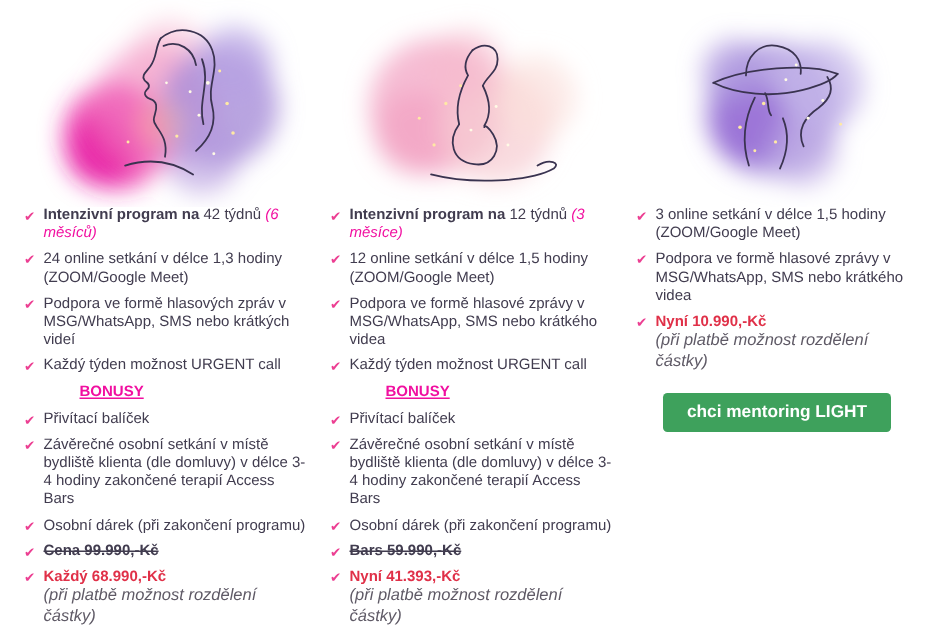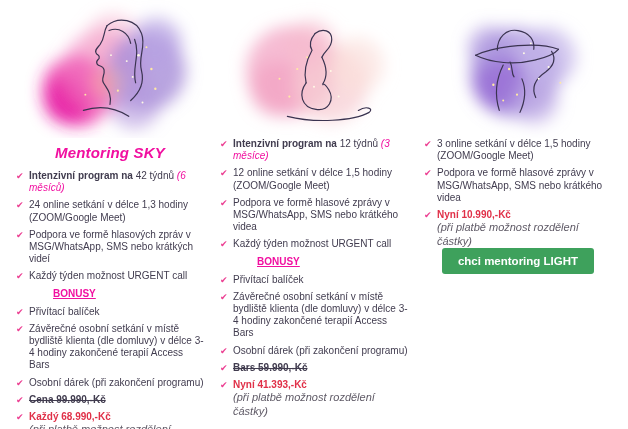--- a/index.html
+++ b/index.html
@@ -14,21 +14,21 @@
   .check{flex:none;width:13px;color:#ec3f92;font-size:9px;line-height:12px;}
   .ftext b{font-weight:bold;}
   .accent{color:#f10fa0;font-style:italic;}
   .bonus-label{color:#f10fa0;font-weight:bold;text-decoration:underline;margin:3px 0 6px 13px;font-size:10px;padding-left:24px;}
   .strike{text-decoration:line-through;font-weight:bold;}
   .red{color:#e03048;font-weight:bold;}
   .italic{}
   .note{margin-left:13px;font-style:italic;color:#5f5a66;font-size:11px;margin-top:0;}
   .cta{display:block;align-self:center;background:#3ea15c;color:#fff;border:none;font-weight:bold;
        font-size:11.5px;font-family:inherit;padding:7px 16px;border-radius:3px;cursor:pointer;}
-  .cta.inline{}
+  .cta.inline{margin-top:14px;}
 </style>
 </head>
 <body>
 
 <div class="pricing">
 
   <div class="plan">
     <div class="illus">
       <svg viewBox="0 0 190 140">
         <defs>
@@ -60,21 +60,20 @@
             <circle cx="141" cy="90" r="1.2" fill="#ffe9a4"></circle>
           <circle cx="128" cy="104" r="1" fill="#fffbe6"></circle>
             <circle cx="103" cy="92" r="1.1" fill="#ffe9a4"></circle>
           <circle cx="118" cy="78" r="1" fill="#fffbe6"></circle>
             <circle cx="132" cy="48" r="1" fill="#ffe9a4"></circle>
           <circle cx="96" cy="56" r="0.9" fill="#fffbe6"></circle>
             <circle cx="70" cy="96" r="1" fill="#ffe9a4"></circle>
         </g>
       </svg>
     </div>
-    <div class="title">Mentoring SKY</div>
     <div class="rows">
       <div class="feature">
         <span class="check">✔</span>
         <span class="ftext"><b>Intenzivní program na </b><span>42 týdnů </span><i class="accent">(6 měsíců)</i></span>
       </div>
       <div class="feature">
         <span class="check">✔</span>
         <span class="ftext">24 online setkání v délce 1,3 hodiny (ZOOM/Google Meet)</span>
       </div>
       <div class="feature">

